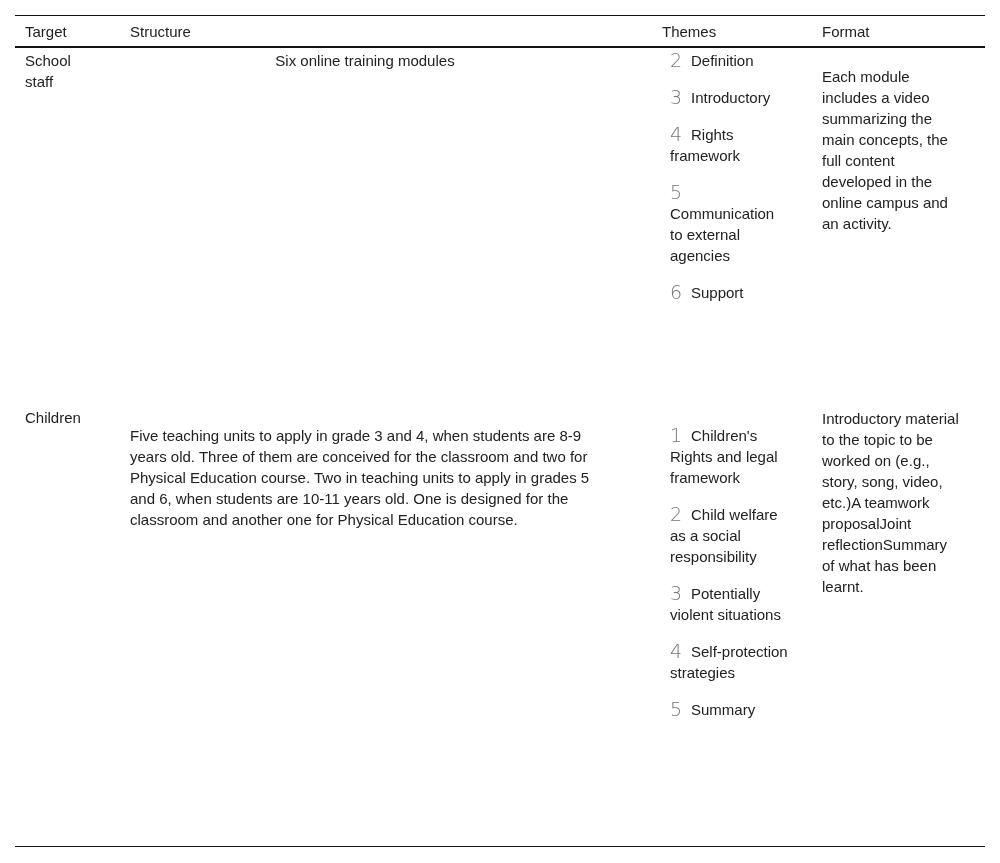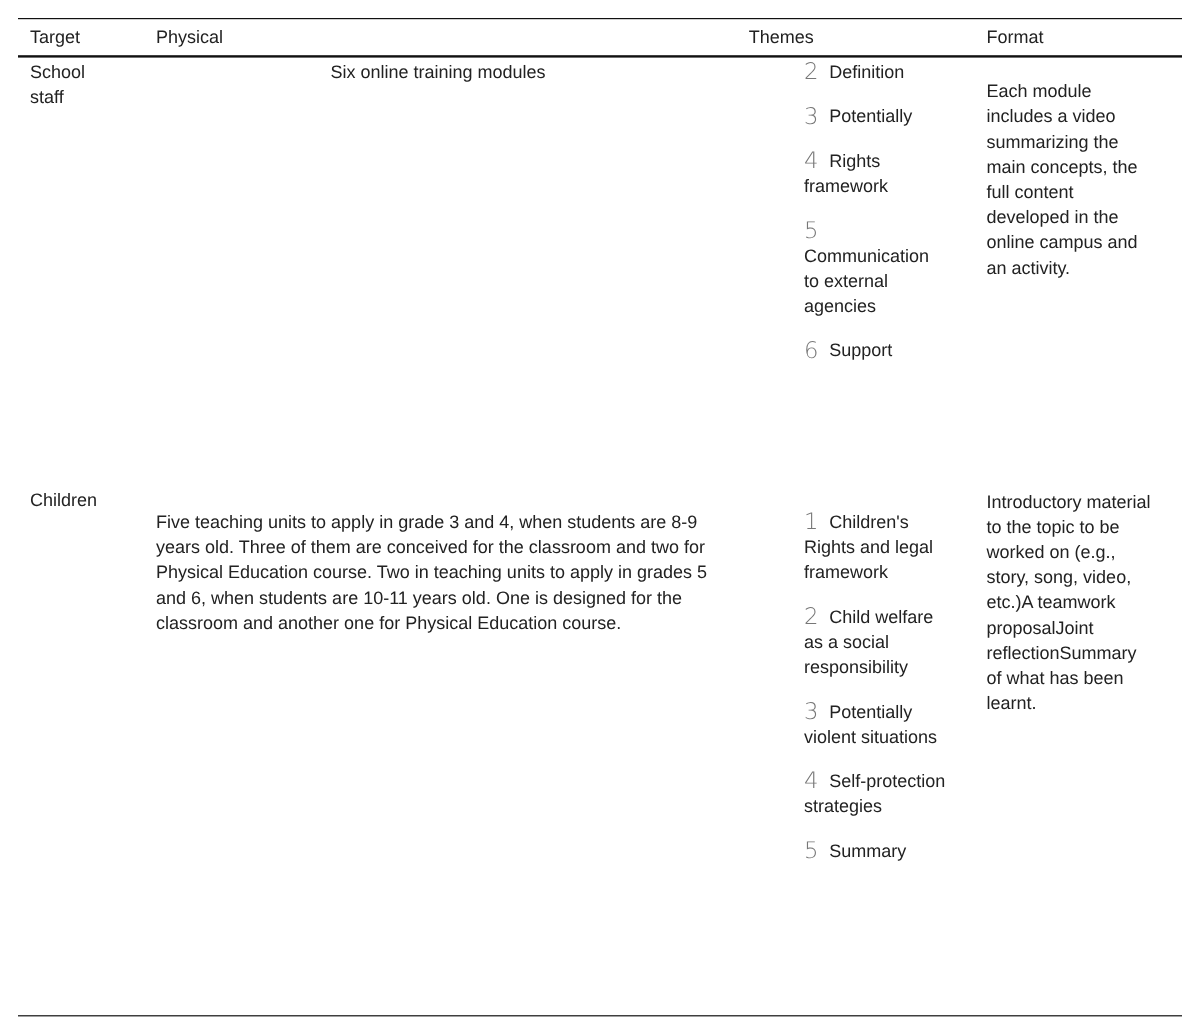--- a/index.html
+++ b/index.html
@@ -8,48 +8,48 @@
     font-family: "Liberation Sans", sans-serif; font-size: 15px; line-height: 21px; color: #222222;
   }
   .rule { position: absolute; left: 15px; width: 970px; background: #111; }
   .rule-top { top: 15px; height: 1px; }
   .rule-head { top: 46px; height: 2px; }
   .rule-bottom { top: 846px; height: 1px; }
   .cell { position: absolute; }
   .hdr { top: 21px; }
   .col-target { left: 25px; width: 75px; }
   .col-structure { left: 130px; width: 470px; }
-  .col-themes-h { left: 624px; }
+  .col-themes-h { left: 662px; }
   .col-format { left: 822px; width: 140px; }
   .themes { position: absolute; left: 670px; width: 118px; margin: 0; padding: 0; list-style: none; }
   .theme { margin: 0 0 16px 0; text-indent: 0; }
   .theme .num {
     display: inline-block; width: 21px; color: #777777; font-size: 19px;
     font-family: "DejaVu Sans", sans-serif; font-weight: 200; vertical-align: top;
   }
   .theme .num.block { display: block; }
 </style>
 </head>
 <body>
 
 <div class="rule rule-top"></div>
 
 <div class="cell hdr col-target">Target</div>
-<div class="cell hdr col-structure">Physical</div>
+<div class="cell hdr col-structure">Structure</div>
 <div class="cell hdr col-themes-h">Themes</div>
 <div class="cell hdr col-format">Format</div>
 
 <div class="rule rule-head"></div>
 
 <div>
   <div class="cell col-target" style="top:50px;">School staff</div>
   <div class="cell col-structure" style="top:50px;text-align:center;">Six online training modules</div>
   <ol class="themes" style="top:50px;">
     <li class="theme"><span class="num">2</span><span>Definition</span></li>
-    <li class="theme"><span class="num">3</span><span>Potentially</span></li>
+    <li class="theme"><span class="num">3</span><span>Introductory</span></li>
     <li class="theme"><span class="num">4</span><span>Rights framework</span></li>
     <li class="theme"><span class="num block">5</span><span>Communication to external agencies</span></li>
     <li class="theme"><span class="num">6</span><span>Support</span></li>
   </ol>
   <div class="cell col-format" style="top:66px;">Each module includes a video summarizing the main concepts, the full content developed in the online campus and an activity.</div>
 </div>
 
 <div>
   <div class="cell col-target" style="top:407px;">Children</div>
   <div class="cell col-structure" style="top:425px;">Five teaching units to apply in grade 3 and 4, when students are 8-9 years old. Three of them are conceived for the classroom and two for Physical Education course. Two in teaching units to apply in grades 5 and 6, when students are 10-11 years old. One is designed for the classroom and another one for Physical Education course.</div>

